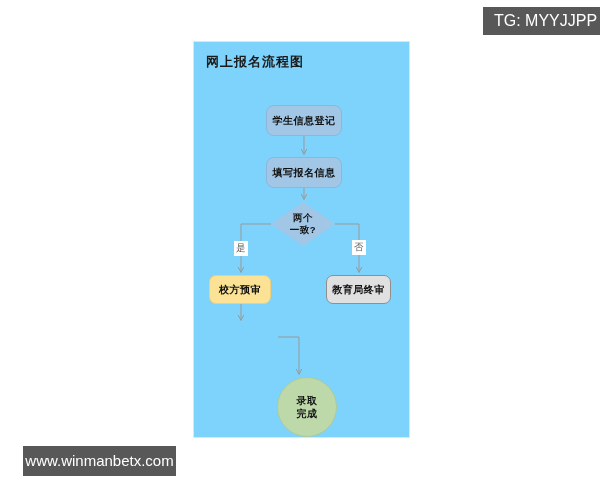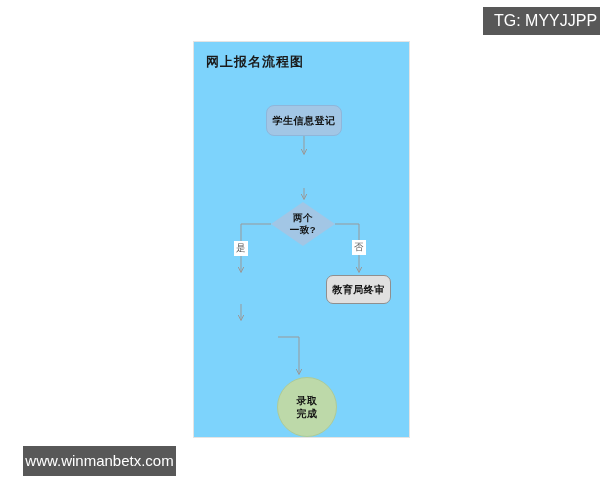--- a/index.html
+++ b/index.html
@@ -107,28 +107,30 @@
     <path d="M110,94 L110,112" marker-end="url(#arrow)"></path>
     <path d="M110,146 L110,157" marker-end="url(#arrow)"></path>
     <path d="M77,182 L47,182 L47,230" marker-end="url(#arrow)"></path>
     <path d="M141,182 L165,182 L165,230" marker-end="url(#arrow)"></path>
     <path d="M47,262 L47,278" marker-end="url(#arrow)"></path>
     <path d="M84,295 L105,295 L105,332" marker-end="url(#arrow)"></path>
   </svg>
 
   <div class="node node-start" style="background-color: rgb(162, 198, 229);">学生信息登记</div>
 
+  <div class="node node-fill-info" style="background-color: rgb(162, 198, 229);">填写报名信息</div>
 
   <div class="node node-decision" style="background-color: rgb(162, 198, 229);">两个
 一致?</div>
 
   <div class="edge-label edge-label-yes">是</div>
 
   <div class="edge-label edge-label-no">否</div>
 
+  <div class="node node-school" style="background-color: rgb(251, 226, 148);">校方预审</div>
 
   <div class="node node-offline" style="background-color: rgb(224, 224, 224);">教育局终审</div>
 
 
   <div class="node node-complete" style="background-color: rgb(189, 217, 169);">录取
 完成</div>
 
 </div>
 
 <div class="badge badge-site" style="background-color: rgb(88, 88, 88);">www.winmanbetx.com</div>

